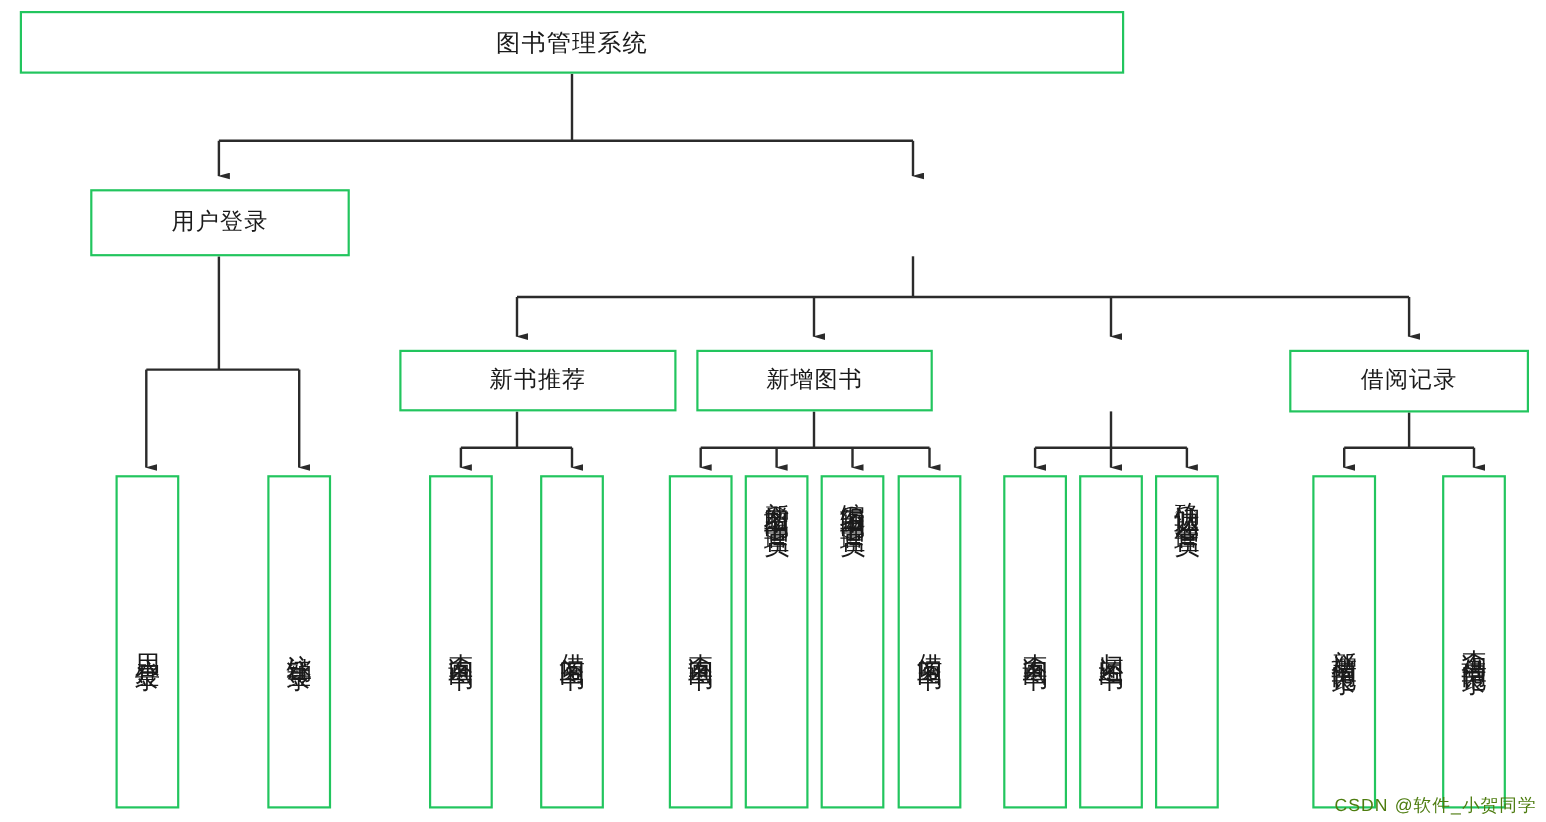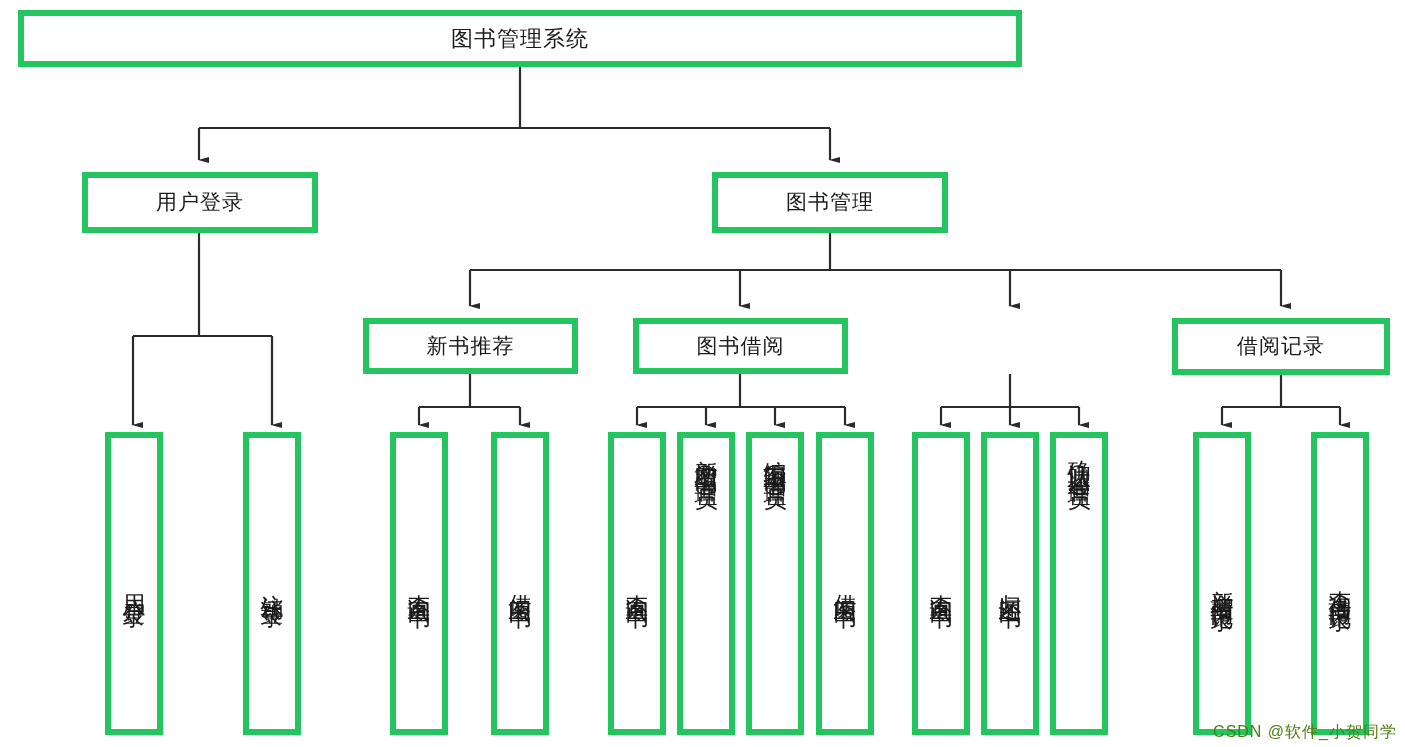--- a/index.html
+++ b/index.html
@@ -7,21 +7,21 @@
     font-family:"Liberation Sans","DejaVu Sans",sans-serif;
     width:1405px;height:747px;position:relative;overflow:hidden;
   }
   #canvas{position:absolute;left:0;top:0;width:1405px;height:747px;}
   svg.lines{position:absolute;left:0;top:0;width:1405px;height:747px;pointer-events:none;}
 
   .node{
     position:absolute;
     box-sizing:border-box;
     background:#ffffff;
-    border:6px solid #22c55e;
+    border:2px solid #22c55e;
     display:flex;
     align-items:center;
     justify-content:center;
     color:#1a1a1a;
   }
   .node .label{
     display:block;
     line-height:1.05;
     text-align:center;
     white-space:nowrap;
@@ -114,30 +114,27 @@
   </svg>
 
   <div class="node h root" style="left:18px;top:10px;width:1004px;height:57px;">
     <span class="label">图书管理系统</span>
   </div>
 
   <div class="node h" style="left:82px;top:172px;width:236px;height:61px;">
     <span class="label">用户登录</span>
   </div>
 
-  <div class="node h" style="left:712px;top:172px;width:236px;height:61px;">
-    <span class="label">图书管理</span>
-  </div>
 
-  <div class="node h" style="left:363px;top:318px;width:215px;height:56px;">
+  <div class="node h" style="left:363px;top:318px;width:252px;height:56px;">
     <span class="label">新书推荐</span>
   </div>
 
   <div class="node h" style="left:633px;top:318px;width:215px;height:56px;">
-    <span class="label">图书借阅</span>
+    <span class="label">新增图书</span>
   </div>
 
 
   <div class="node h" style="left:1172px;top:318px;width:218px;height:57px;">
     <span class="label">借阅记录</span>
   </div>
 
   <div class="node v center" style="left:105px;top:432px;width:58px;height:303px;">
     <span class="label">用户登录</span>
   </div>

